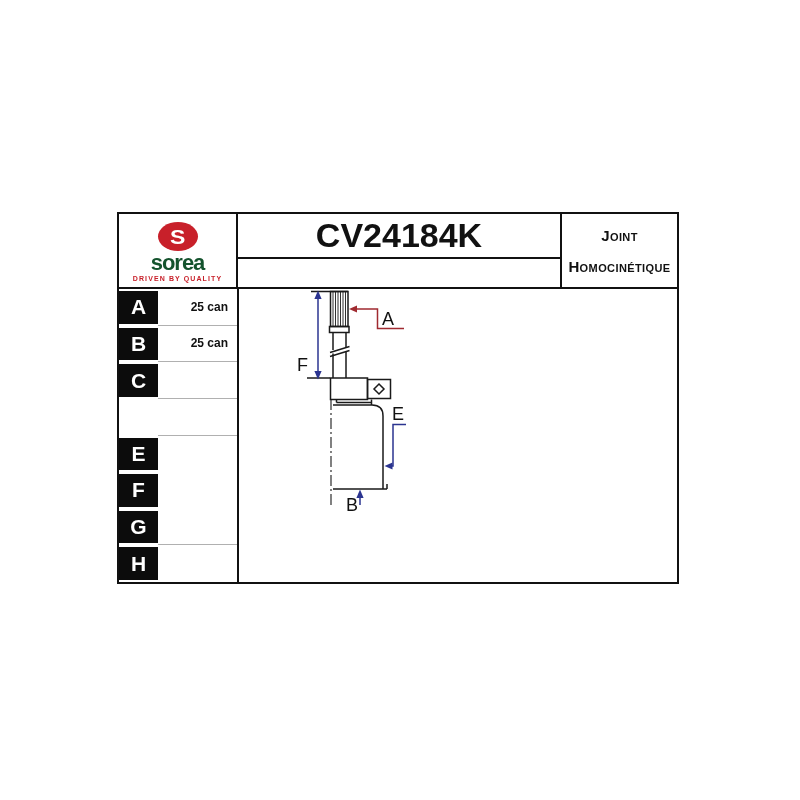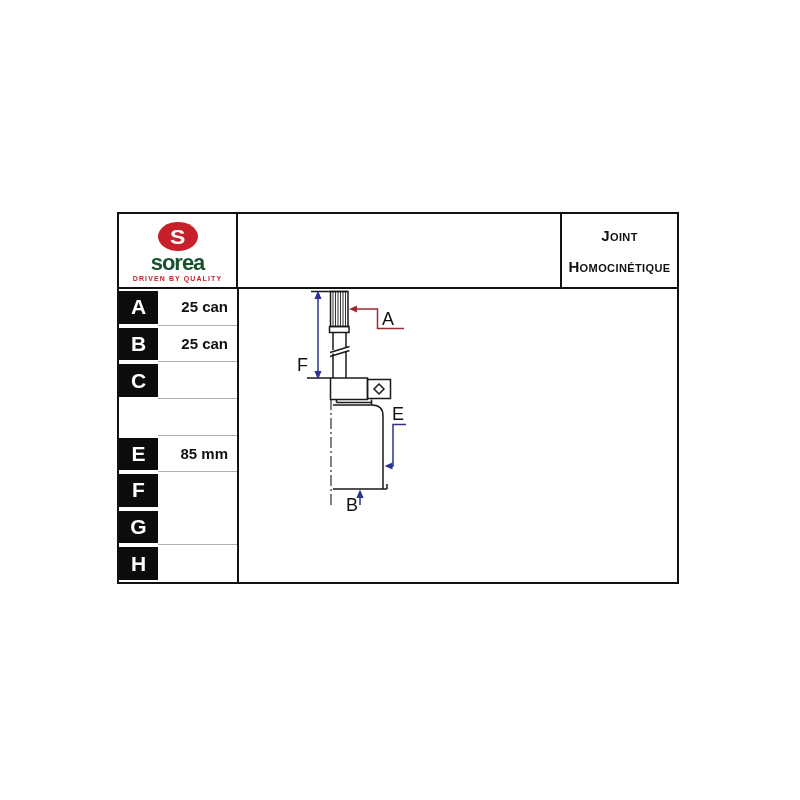--- a/index.html
+++ b/index.html
@@ -35,21 +35,21 @@
   .spec{position:absolute;left:0;top:75px;width:118px;height:293px;
     border-right:2px solid #111;box-sizing:content-box;display:flex;flex-direction:column;
     background:#fff;}
   .row{flex:1;position:relative;}
   .row .lbl{position:absolute;left:0;top:2px;bottom:2px;width:39px;background:#0c0c0c;
     color:#fff;font-weight:bold;font-size:21px;display:flex;align-items:center;
     justify-content:center;}
   .row .lbl.small{font-size:15px;margin-top:42px;}
   .row .val{position:absolute;left:39px;right:0;top:0;bottom:0;
     border-bottom:1px solid #b0b0b0;display:flex;align-items:center;
-    justify-content:flex-end;padding-right:9px;font-size:15px;font-weight:bold;color:#111;}
+    justify-content:flex-end;padding-right:9px;font-size:12px;font-weight:bold;color:#111;}
   .row:last-child .val{border-bottom:none;}
 
   
   .diagram-svg{position:absolute;left:0;top:0;width:558px;height:368px;}
   .diagram-svg text{font-family:"Liberation Sans", sans-serif;font-size:18px;fill:#111;}
 </style>
 </head>
 <body>
 
 <div class="page">
@@ -116,20 +116,21 @@
 
     <div class="hdr">
       <div class="logo-cell">
         <div class="logo-oval">
           <span>S</span>
         </div>
         <div class="logo-word">sorea</div>
         <div class="logo-tag">DRIVEN BY QUALITY</div>
       </div>
       <div class="title-cell">
+        <div class="title-main">CV24184K</div>
       </div>
       <div class="type-cell">
         <span>Joint</span>
         <span>Homocinétique</span>
       </div>
     </div>
 
     <div class="spec">
       <div class="row">
         <div class="lbl">A</div>
@@ -142,21 +143,20 @@
       <div class="row">
         <div class="lbl">C</div>
         <div class="val"></div>
       </div>
       <div class="row">
         <div class="lbl small">ABS</div>
         <div class="val"></div>
       </div>
       <div class="row">
         <div class="lbl">E</div>
-        <div class="val">85 mm</div>
       </div>
       <div class="row">
         <div class="lbl">F</div>
       </div>
       <div class="row">
         <div class="lbl">G</div>
         <div class="val"></div>
       </div>
       <div class="row">
         <div class="lbl">H</div>

